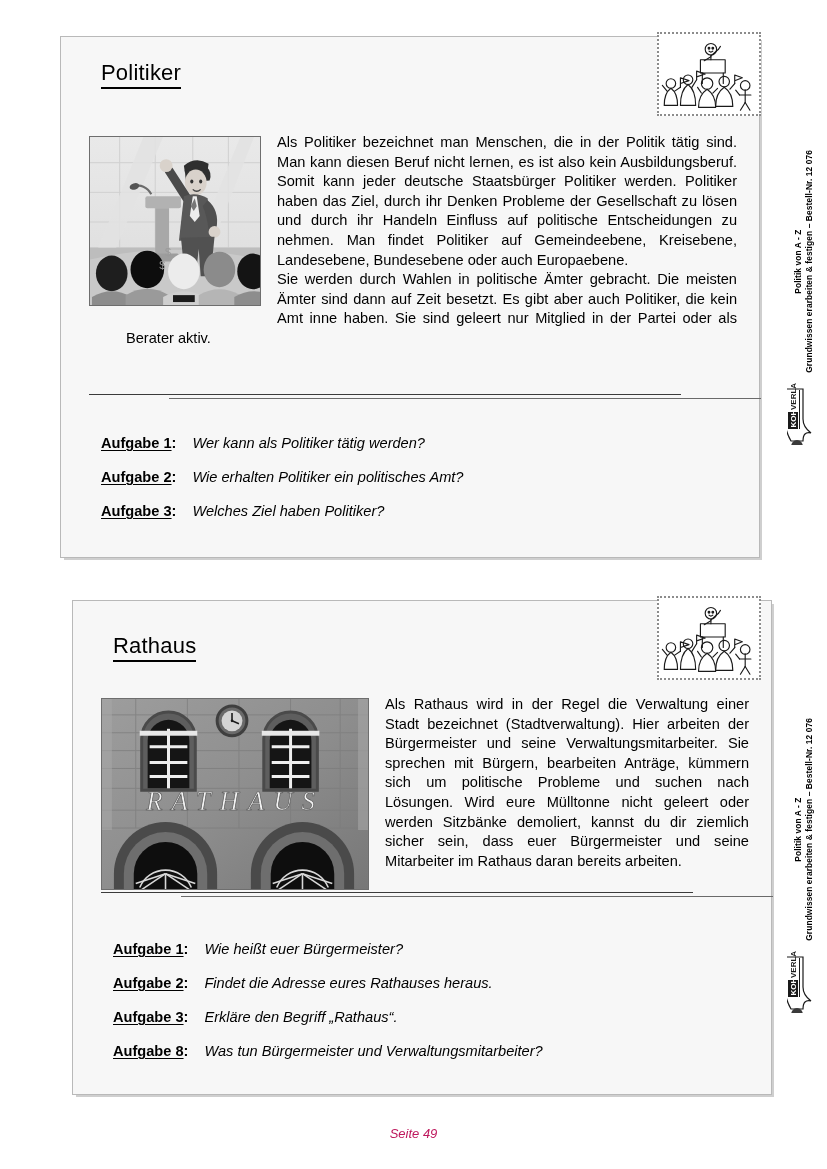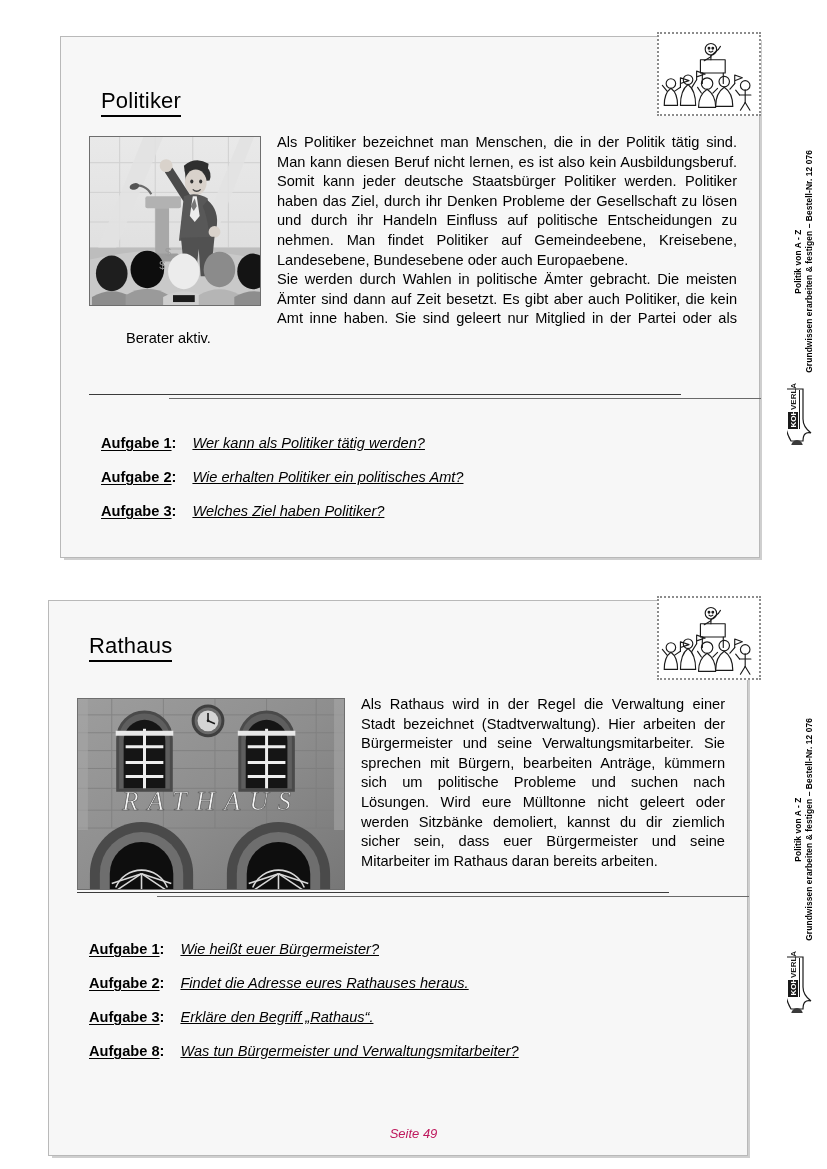--- a/index.html
+++ b/index.html
@@ -25,37 +25,37 @@
 
   
   .card {
     position: absolute;
     background: #f7f7f7;
     border: 1px solid #b9b9b9;
     box-shadow: 3px 3px 0 -1px #cfcfcf;
     box-sizing: border-box;
   }
   #card-politiker { left: 60px;  top: 36px;  width: 700px; height: 522px; }
-  #card-rathaus   { left: 48px;  top: 600px; width: 700px; height: 556px; }
+  #card-rathaus   { left: 72px;  top: 600px; width: 700px; height: 495px; }
 
   .card-inner { position: absolute; inset: 0; }
 
   
   .headline {
     position: absolute;
     font-size: 22px;
     font-weight: 400;
     letter-spacing: .2px;
     color: #000;
     border-bottom: 2px solid #000;
     padding-bottom: 1px;
     line-height: 1.12;
     white-space: nowrap;
   }
-  #title-politiker { left: 40px; top: 52px; }
+  #title-politiker { left: 40px; top: 24px; }
   #title-rathaus   { left: 40px; top: 33px; }
 
   
   .body-block {
     position: absolute;
     font-size: 14.6px;
     line-height: 19.6px;
     text-align: justify;
     hyphens: manual;
     color: #000;
@@ -104,21 +104,20 @@
     font-weight: bold;
     white-space: nowrap;
     flex: 0 0 auto;
   }
   .task-label .lbl { text-decoration: underline; text-underline-offset: 2px; }
   .task-label .colon { text-decoration: none; }
   .task-text {
     font-style: italic;
     margin-left: 16px;
     white-space: nowrap;
-    text-decoration: underline;
   }
 
   
   .stamp {
     position: absolute;
     width: 104px;
     height: 84px;
     background: #ffffff;
     border: 2px dotted #8c8c8c;
     box-sizing: border-box;

